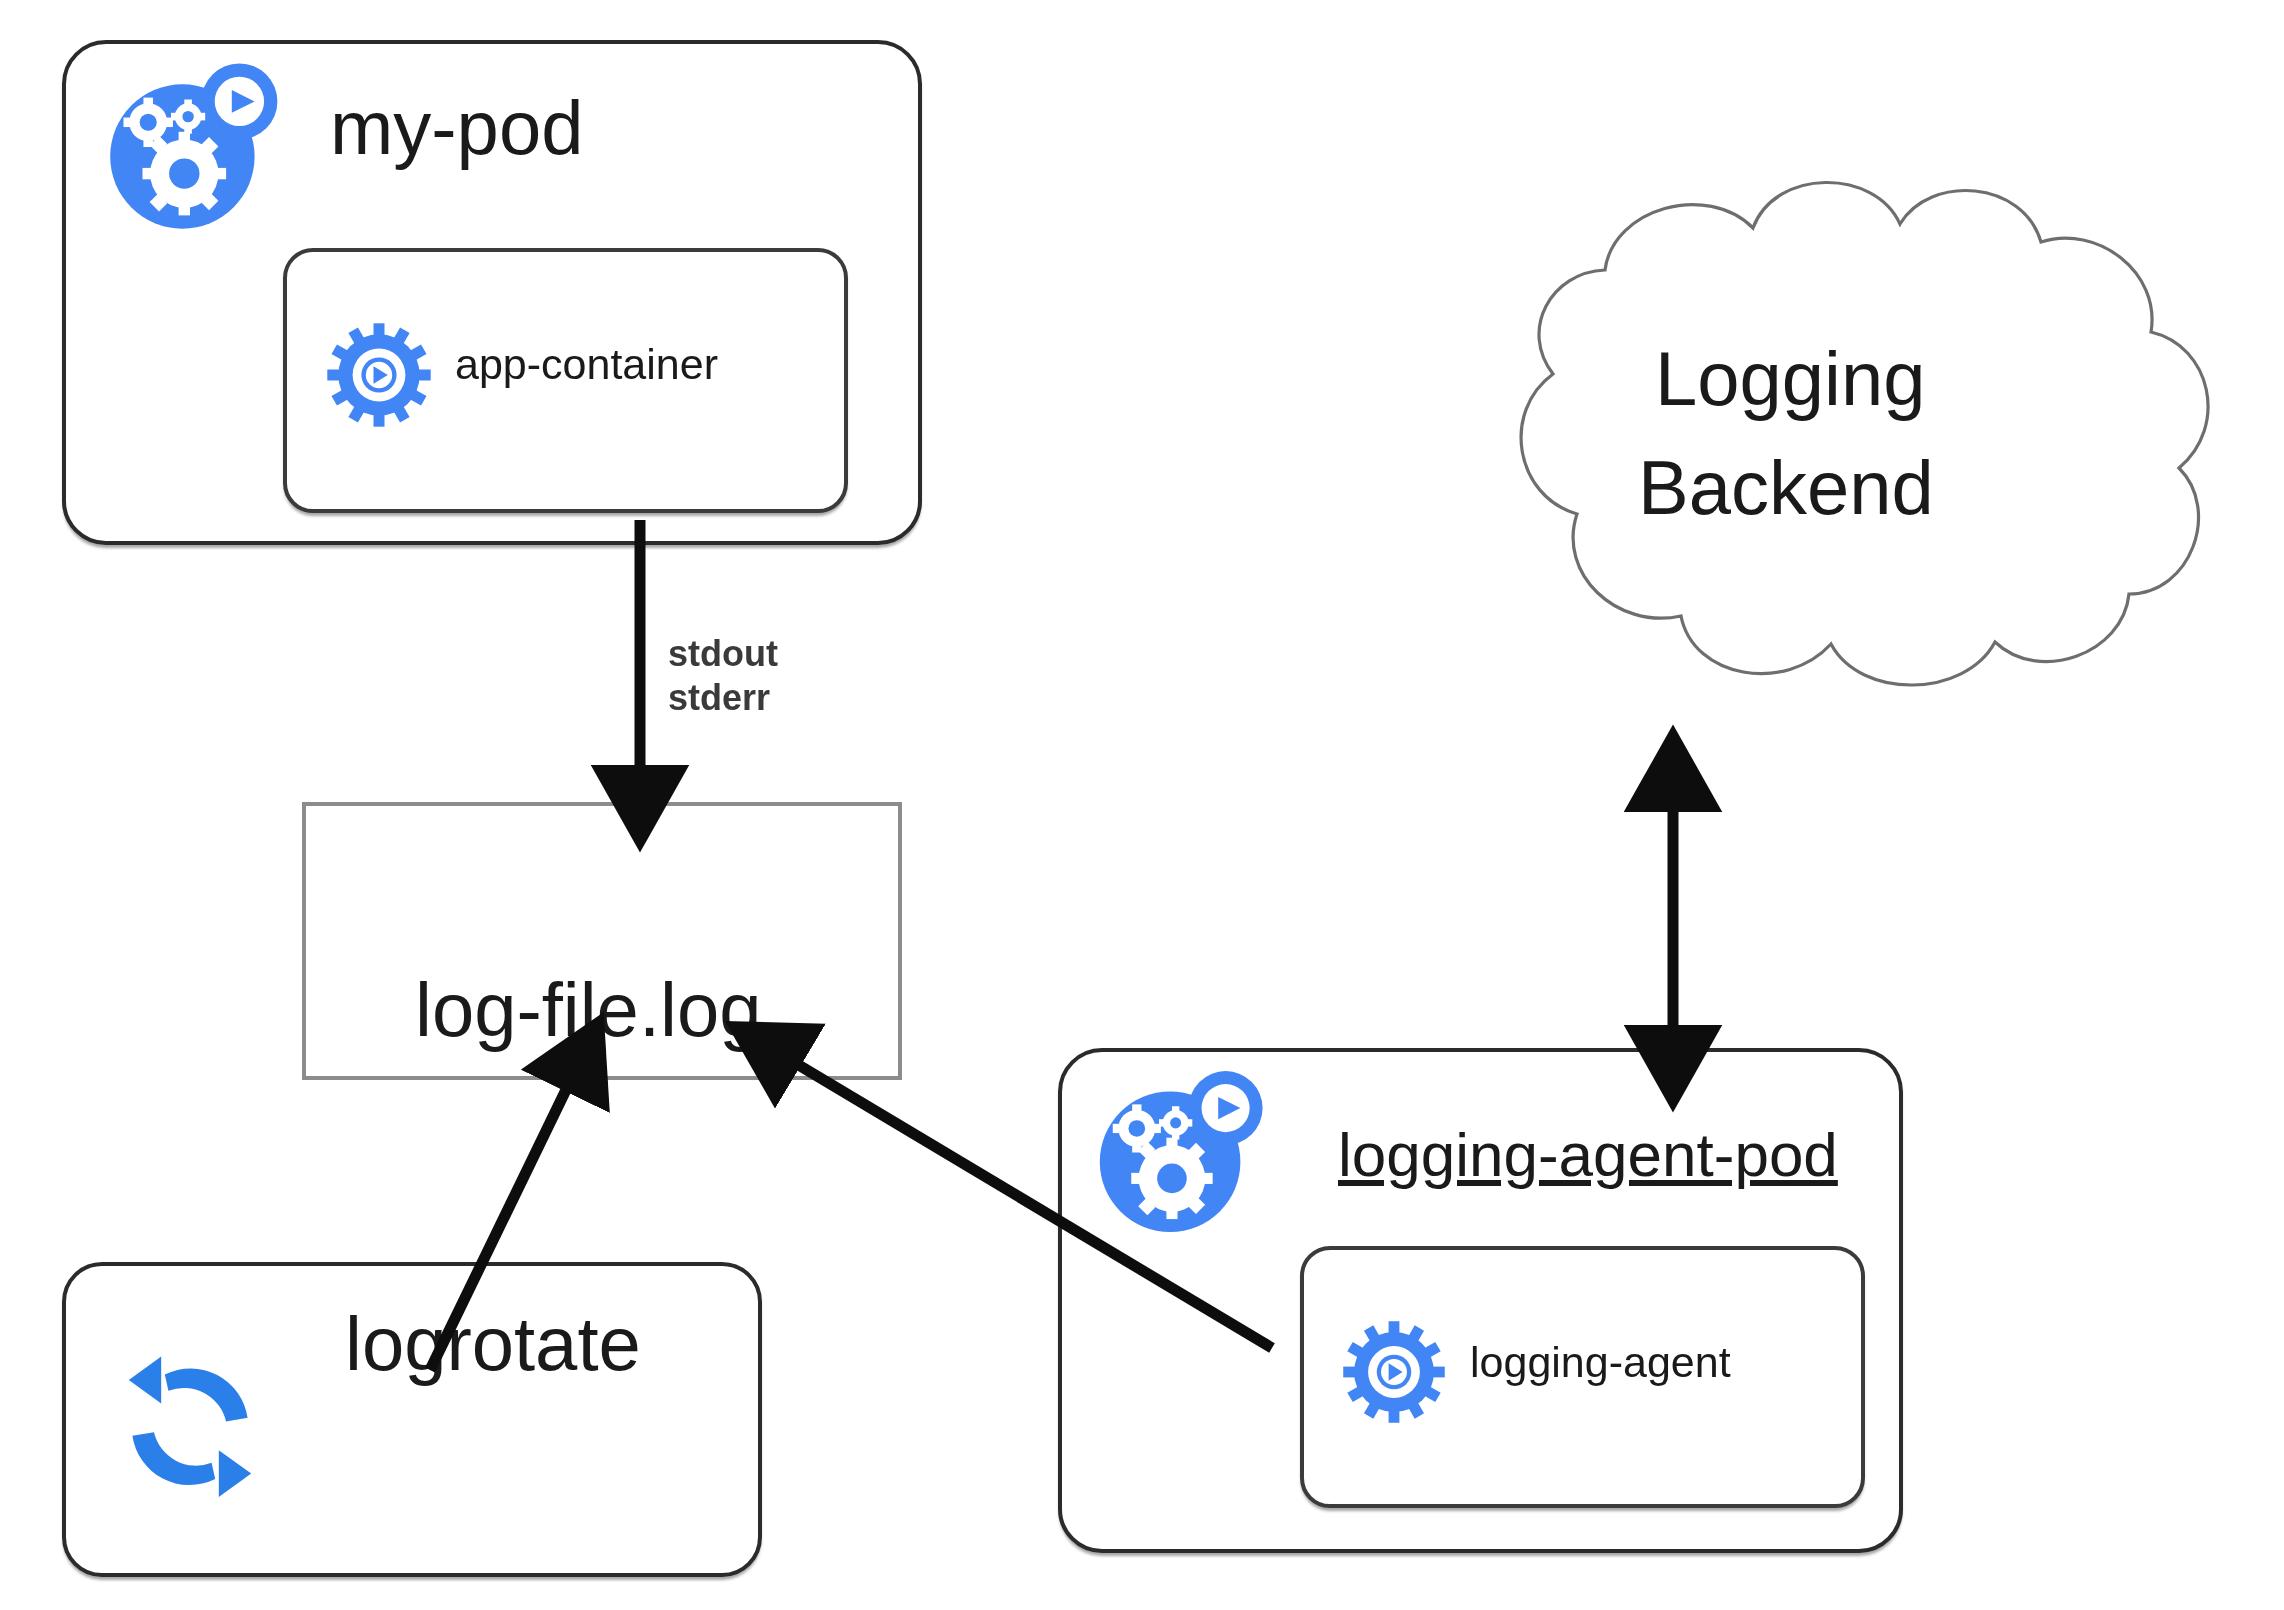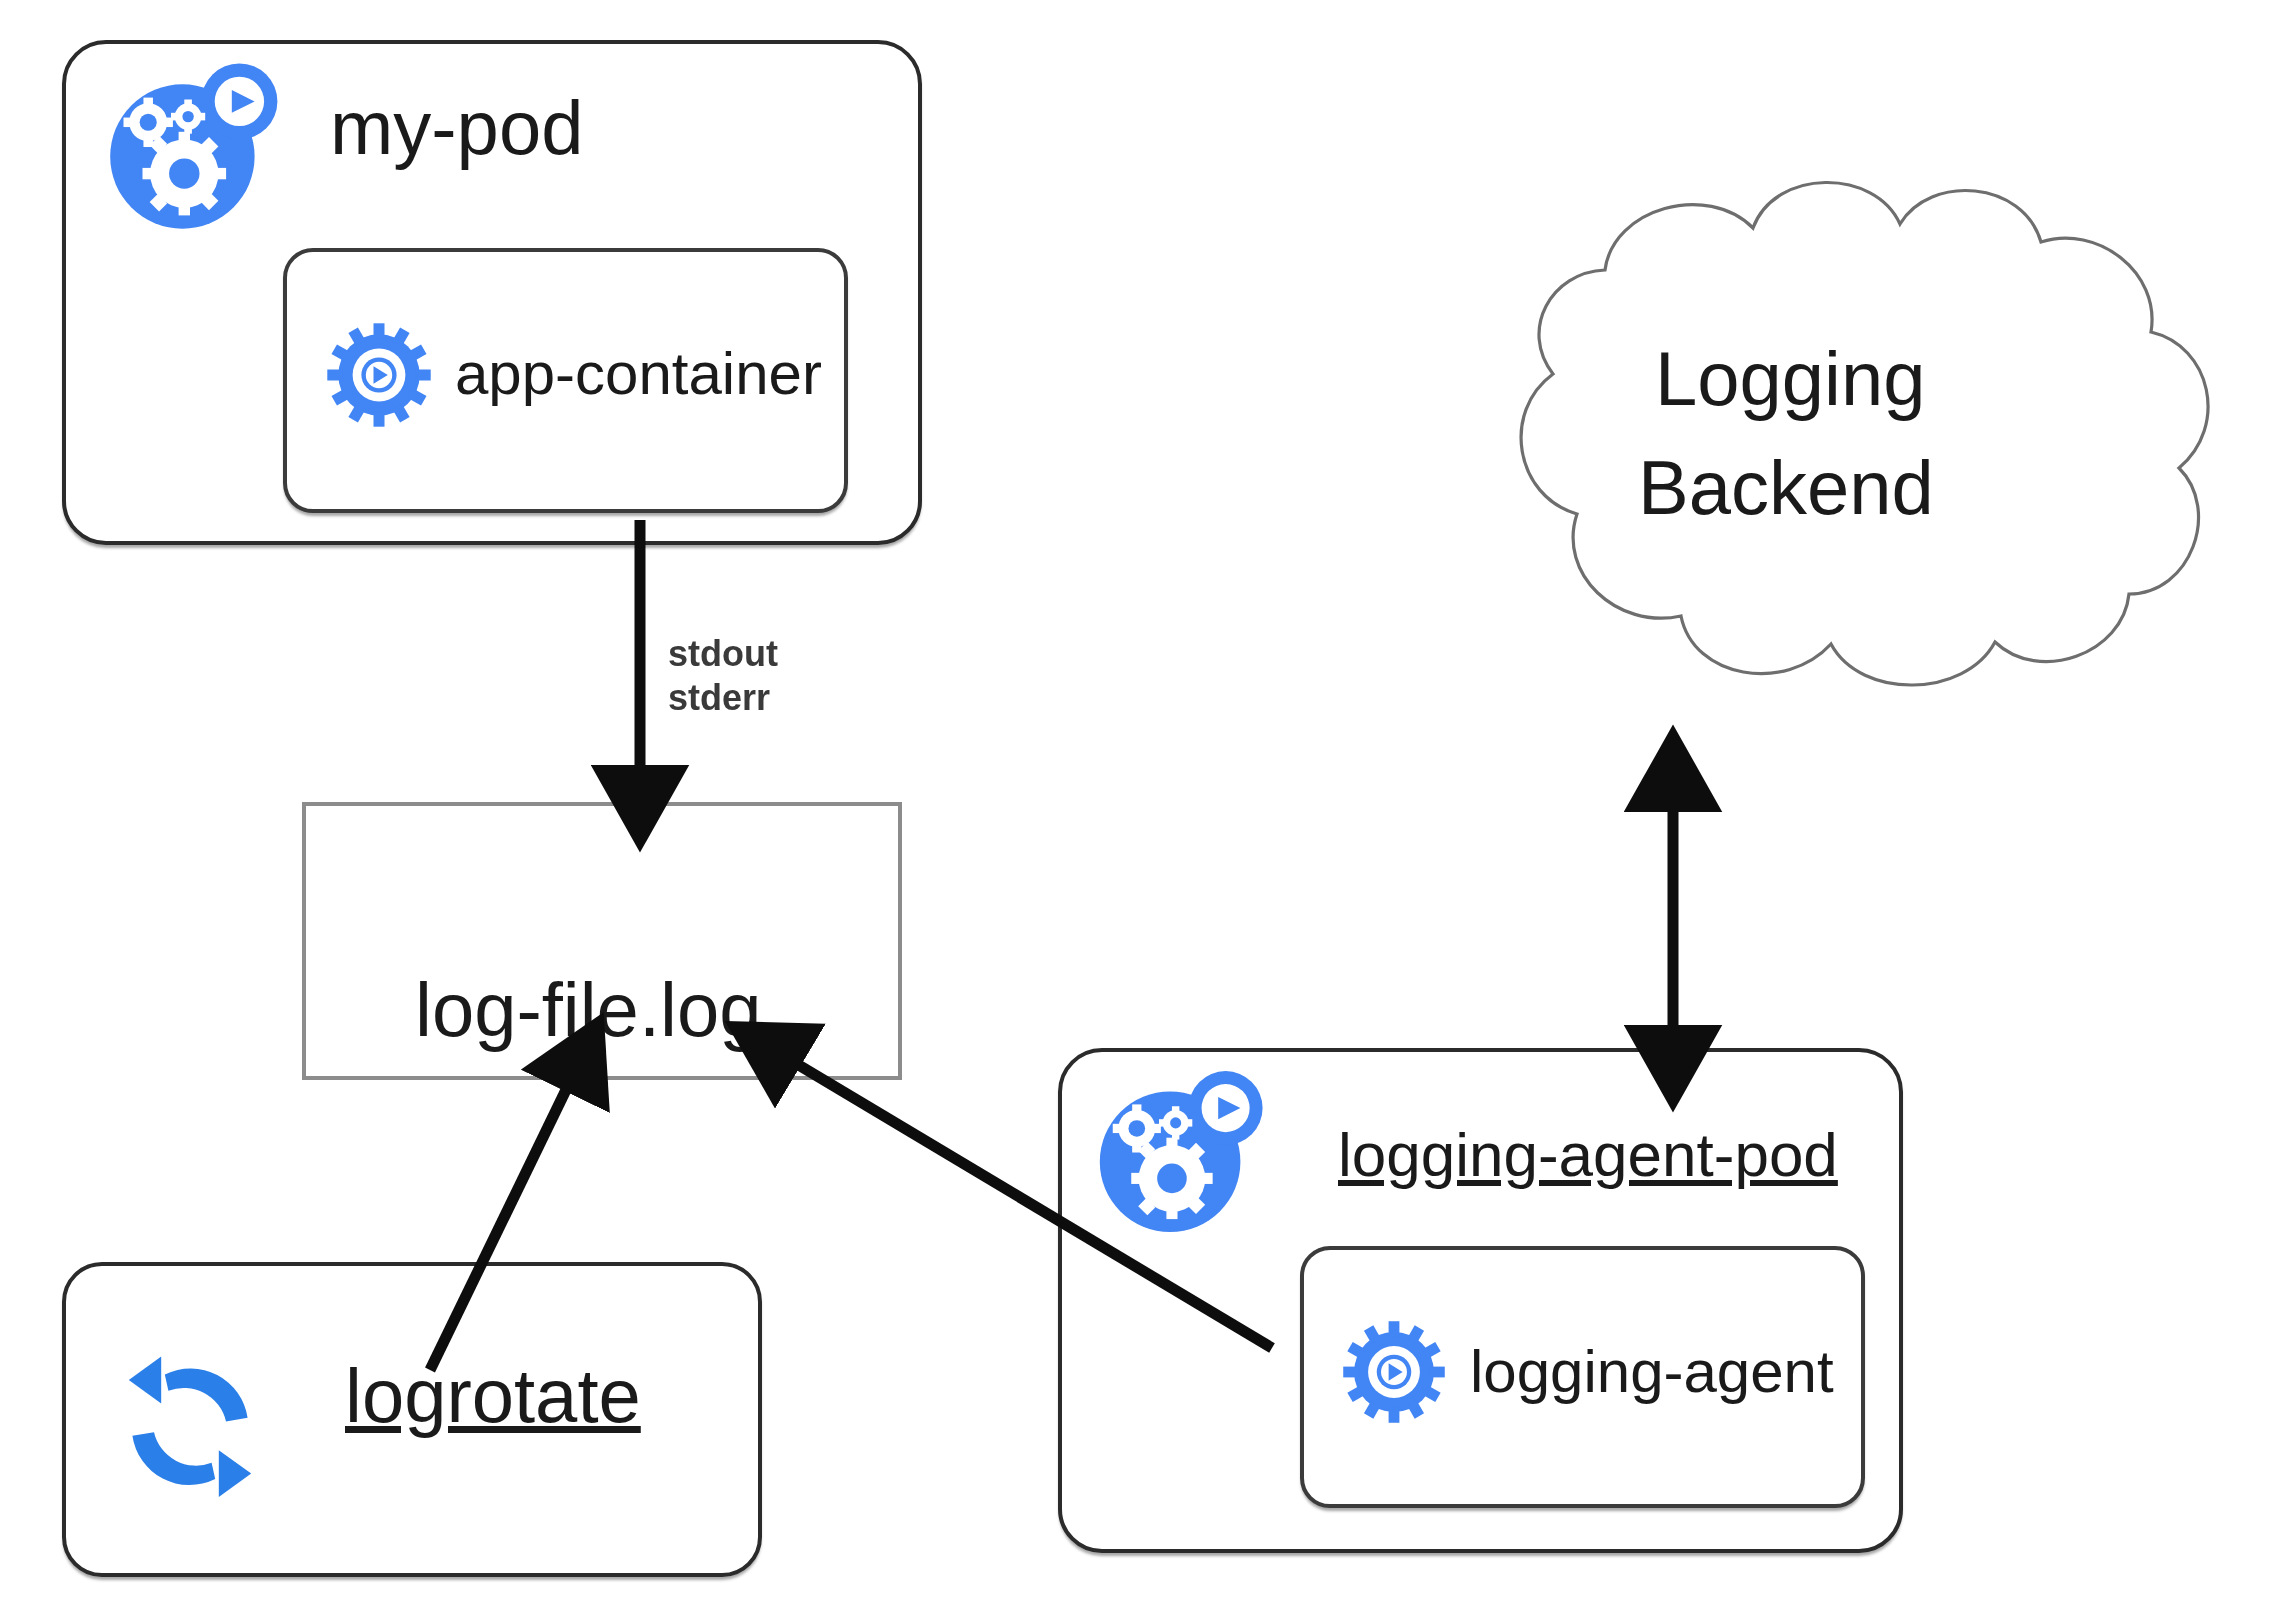--- a/index.html
+++ b/index.html
@@ -40,21 +40,21 @@
     border-radius: 0;
     box-sizing: border-box;
   }
   .lbl {
     position: absolute;
     color: #1a1a1a;
     white-space: nowrap;
     line-height: 1.05;
   }
   .title-lg { font-size: 76px; }
-  .title-md { font-size: 60px; }
+  .title-md { font-size: 43px; }
   .title-sm { font-size: 62px; text-decoration: underline; }
   .edge-label {
     position: absolute;
     font-size: 36px;
     font-weight: bold;
     color: #3a3a3a;
     line-height: 1.22;
     white-space: nowrap;
   }
   .icon {
@@ -170,21 +170,21 @@
 
         <path d="M36 22 A32 32 0 0 1 82 46 L70 48 A24 24 0 0 0 38 31 Z"></path>
         <polygon points="34,12 34,38 16,25"></polygon>
 
         <path d="M64 80 A32 32 0 0 1 18 56 L30 54 A24 24 0 0 0 62 71 Z"></path>
         <polygon points="66,90 66,64 84,77"></polygon>
       </g>
     </svg>
   </span>
 
-  <div class="lbl title-lg" style="left:345px; top:1356px;text-decoration:underline;">logrotate</div>
+  <div class="lbl title-lg" style="left:345px; top:1304px;">logrotate</div>
 
   <div class="pod-box" style="left:1058px; top:1048px; width:845px; height:505px;">
   </div>
 
   <span class="icon" style="left:1085px; top:1060px; width:185px; height:185px;">
     <svg width="185" height="185" viewBox="0 0 100 100" aria-hidden="true">
       <circle cx="46" cy="55" r="38" fill="#4285F4"></circle>
       <circle cx="76" cy="26" r="20" fill="#4285F4"></circle>
       <circle cx="76" cy="26" r="13" fill="#ffffff"></circle>
       <polygon points="72,20 84,26 72,32" fill="#4285F4"></polygon>

